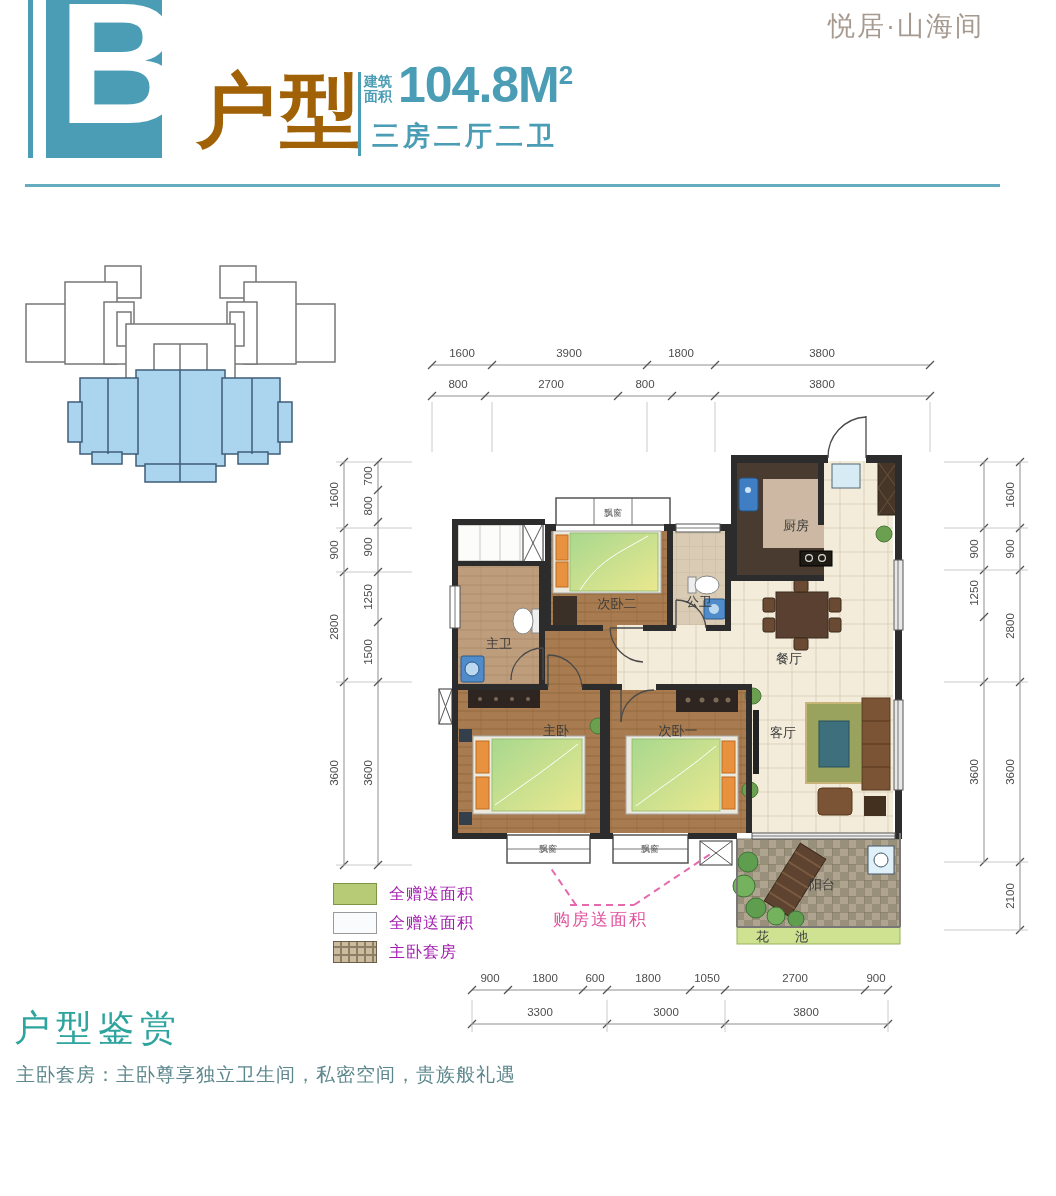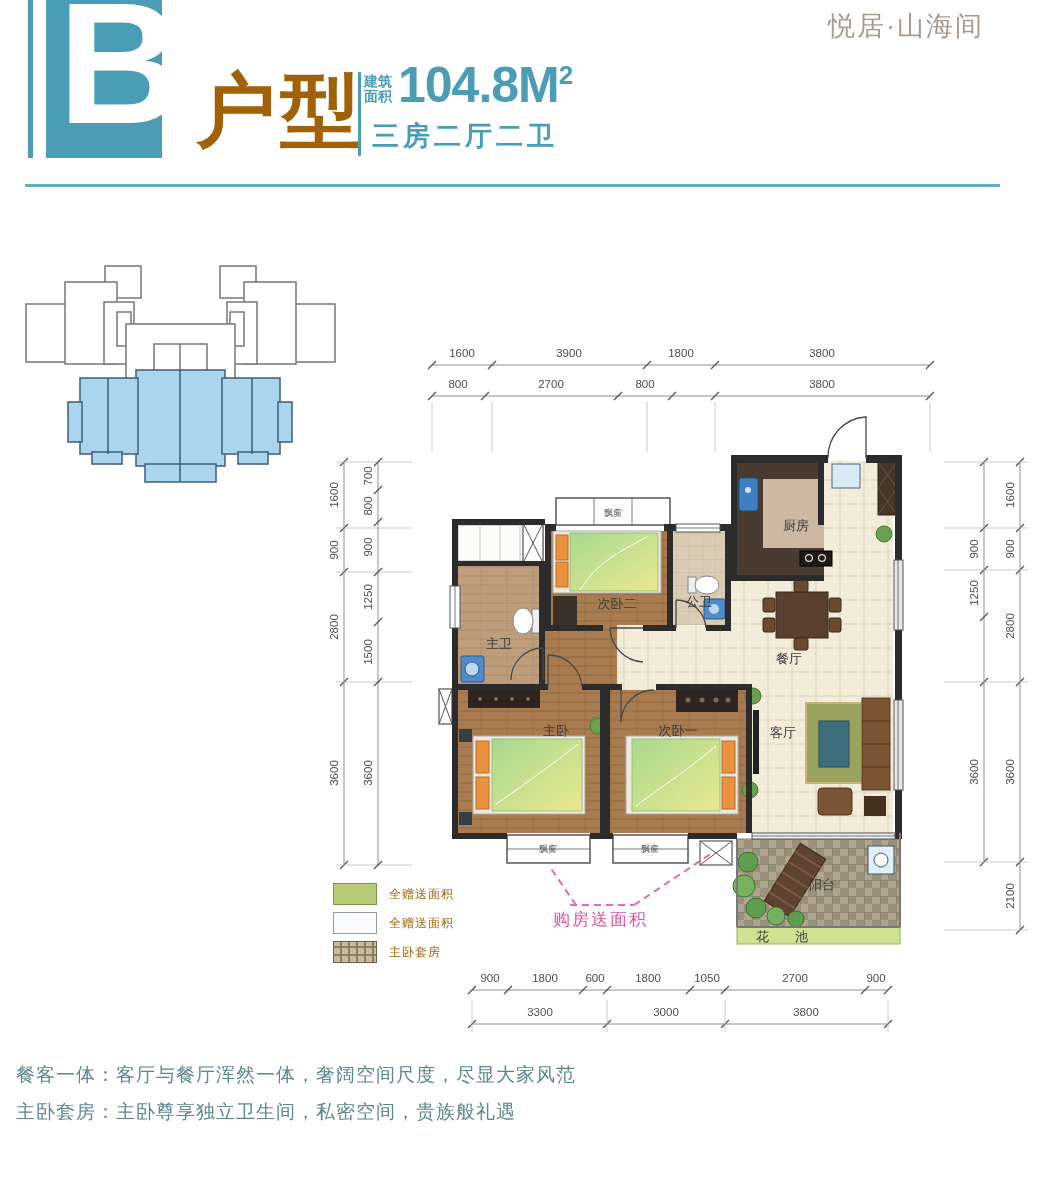--- a/index.html
+++ b/index.html
@@ -20,21 +20,21 @@
   .hdr-rule{left:25px;top:184px;width:975px;height:3px;background:#4A9DB5;opacity:.85;}
   
   .legend{left:333px;top:882px;}
   .legend-row{display:flex;align-items:center;margin-bottom:5px;height:24px;}
   .swatch{width:44px;height:22px;margin-right:12px;box-sizing:border-box;}
   .swatch-green{background:#B7CA76;border:1px solid #7E9446;}
   .swatch-white{background:#FAFBFC;border:1px solid #9a9a9a;}
   .swatch-hatch{background-color:#CBBC9E;border:1px solid #6B5F4C;
     background-image:repeating-linear-gradient(0deg,transparent 0 6px,#8D7F66 6px 8px),
                      repeating-linear-gradient(90deg,transparent 0 6px,#8D7F66 6px 8px);}
-  .legend-label{font-size:12px;color:#a16207;letter-spacing:1px;}
+  .legend-label{font-size:16px;color:#a21caf;letter-spacing:1px;}
   
   .apprec-title{left:14px;top:1004px;font-size:36px;color:#2EA49E;letter-spacing:6px;}
   .apprec-items{left:16px;top:1056px;font-size:19px;color:#5C878C;line-height:37px;letter-spacing:1px;}
   
   #site-svg{position:absolute;left:8px;top:252px;width:345px;height:235px;}
   #plan-svg{position:absolute;left:330px;top:330px;width:726px;height:706px;}
   #plan-svg text{font-family:"Liberation Sans","DejaVu Sans",sans-serif;}
   .room-label{font-size:13px;fill:#3a3a3a;}
   .bay-label{font-size:9px;fill:#555;}
   .callout-text{font-size:17px;fill:#E0519E;letter-spacing:2px;}
@@ -451,18 +451,18 @@
     <div class="legend-row">
       <div class="swatch swatch-white"></div>
       <div class="legend-label">全赠送面积</div>
     </div>
     <div class="legend-row">
       <div class="swatch swatch-hatch"></div>
       <div class="legend-label">主卧套房</div>
     </div>
   </div>
 
+  <div class="abs apprec-title">户型鉴赏</div>
   <div class="abs apprec-items">
-    <div>餐客一体：客厅与餐厅浑然一体，奢阔空间尺度，尽显大家风范</div>
     <div>主卧套房：主卧尊享独立卫生间，私密空间，贵族般礼遇</div>
   </div>
 
 </div>
 
 </body></html>

